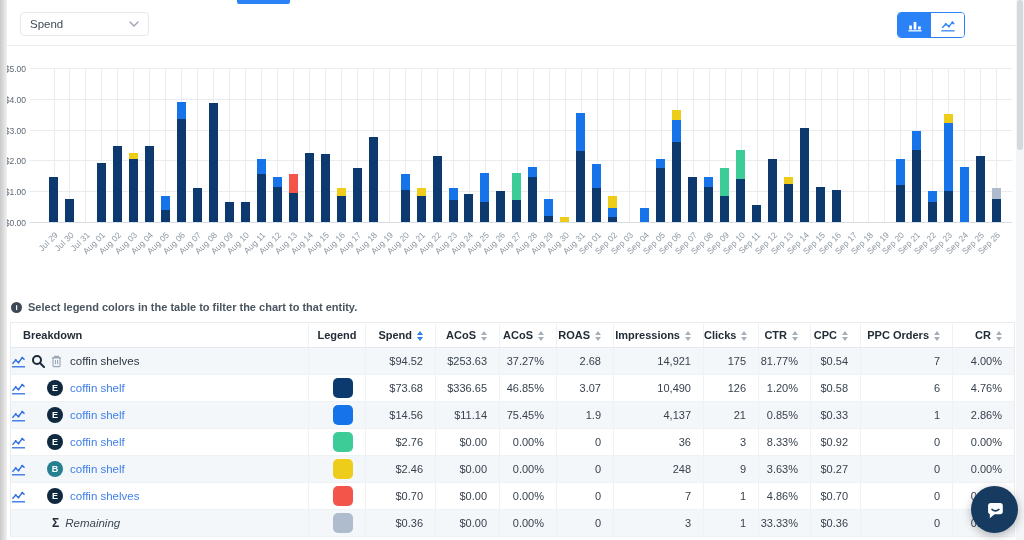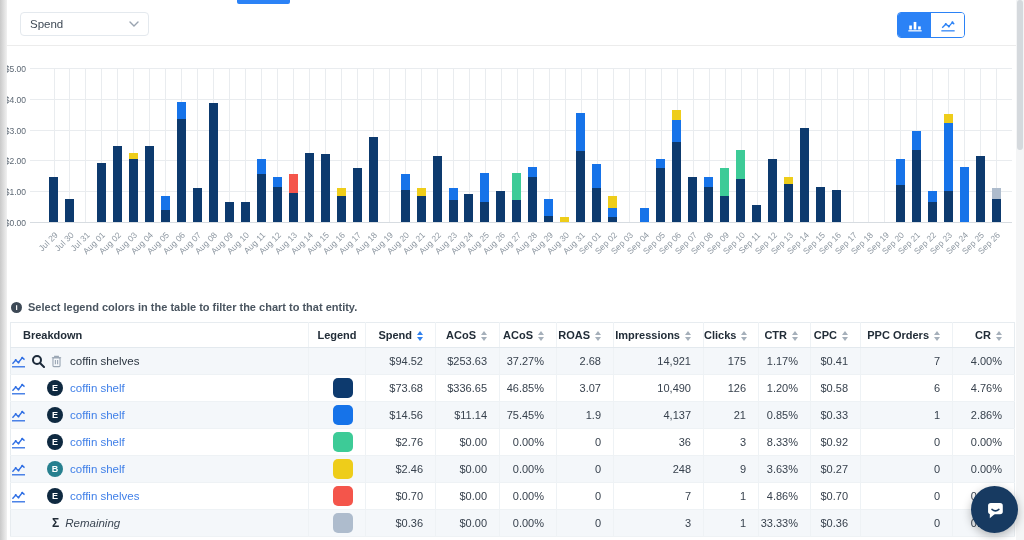--- a/index.html
+++ b/index.html
@@ -549,22 +549,22 @@
             <span class="parent-name">coffin shelves</span>
           </div>
         </td>
         <td class="cell-legend"></td>
         <td>$94.52</td>
         <td>$253.63</td>
         <td class="acos-orange">37.27%</td>
         <td>2.68</td>
         <td>14,921</td>
         <td>175</td>
-        <td>1.17%</td>
-        <td>$0.41</td>
+        <td>81.77%</td>
+        <td>$0.54</td>
         <td>7</td>
         <td>4.00%</td>
       </tr>
       <tr>
         <td class="cell-breakdown">
           <div class="bd-flex">
             <span class="row-icon">
               <svg width="15" height="13" viewBox="0 0 16 14">
                 <path d="M1.5 9.5 L5 5.5 L8 8 L12 3 L14.5 5" fill="none" stroke="#2f6fe4" stroke-width="1.5"></path>
                 <circle cx="5" cy="5.5" r="1.1" fill="#2f6fe4"></circle>

